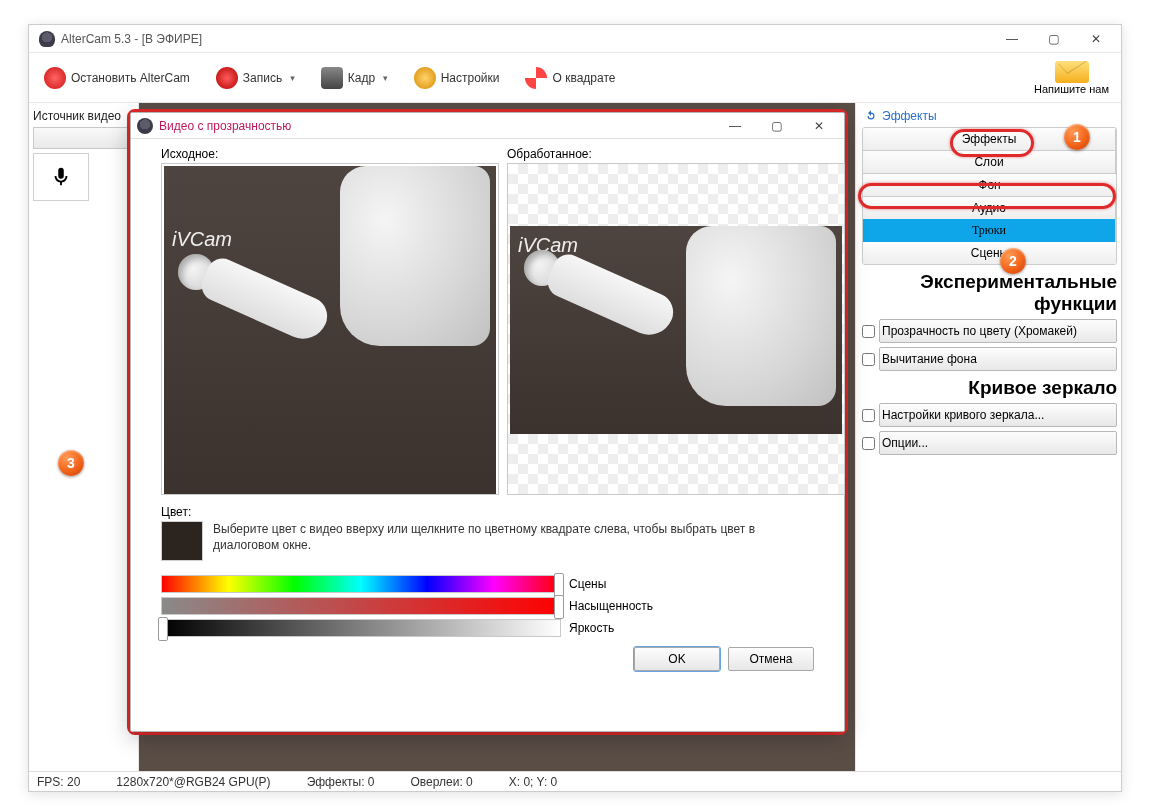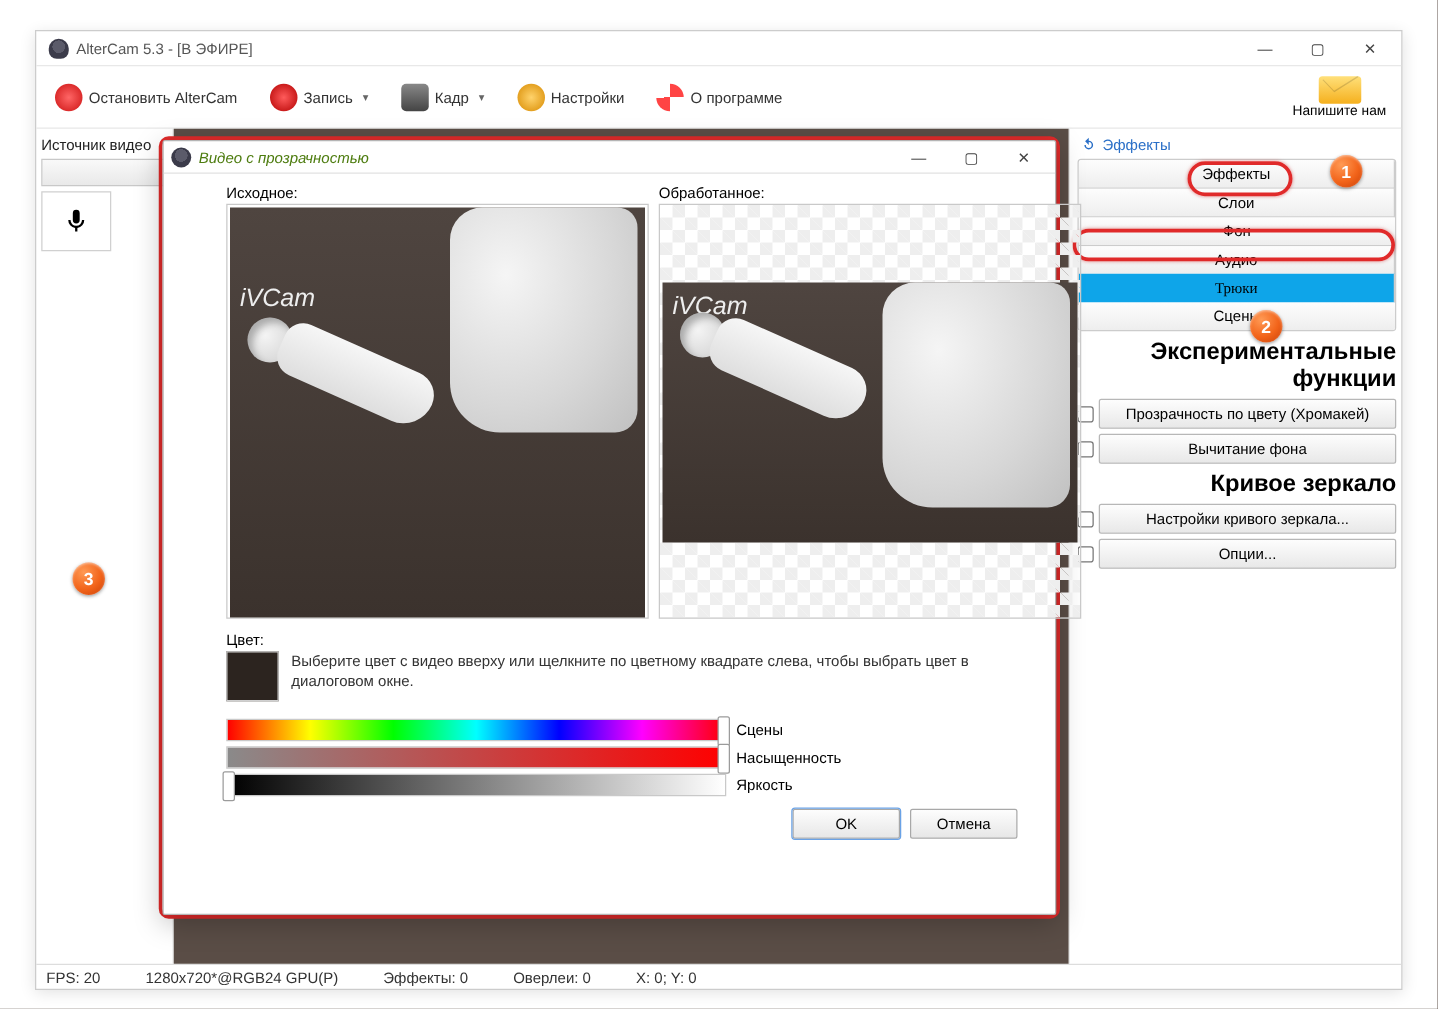--- a/index.html
+++ b/index.html
@@ -40,32 +40,32 @@
 .tabs .tab:nth-child(3n){ border-right:none; }
 .tabs .tab:nth-child(n+4){ border-bottom:none; }
 
 .halo { position:absolute; border:3px solid #e02a2a; border-radius:14px; box-shadow:0 0 3px rgba(200,0,0,.5); pointer-events:none; }
 .halo-tab { top: 26px; left: 94px; width: 84px; height: 28px; }
 .halo-row { top: 80px; left: 2px; width: 258px; height: 26px; }
 
 .groupTitle { font-weight: bold; text-align:right; margin-top:6px; font-size:19px;}
 .rrow { display:flex; align-items:center; gap:4px; margin-top:4px; }
 .rrow input[type=checkbox]{ width:13px; height:13px; }
-.rrow .rbtn { flex:1; text-align:center; padding:4px 2px; border:1px solid #b7b7b7; background:linear-gradient(#fdfdfd,#e8e8e8); border-radius:2px;}
+.rrow .rbtn { flex:1; text-align:left; padding:4px 2px; border:1px solid #b7b7b7; background:linear-gradient(#fdfdfd,#e8e8e8); border-radius:2px;}
 
 .statusbar { height: 20px; border-top:1px solid #ddd; display:flex; align-items:center; gap:36px; padding:0 8px; color:#333;}
 .statusbar .cell { white-space:nowrap; }
 
 
 .dialog { position:absolute; left: 130px; top: 112px; width: 715px; height: 620px; background:#fff; border:1px solid #b5b5b5; box-shadow: 0 6px 22px rgba(0,0,0,.25); border-radius:2px; }
 .dlg-halo { position:absolute; left:127px; top:109px; width:721px; height:626px; border:3px solid #e02a2a; border-radius:8px; pointer-events:none; }
 
 .dlg-title { height:26px; display:flex; align-items:center; padding:0 4px; border-bottom:1px solid #e2e2e2; }
 .dlg-title .dlg-icon { width:16px; height:16px; border-radius:50%; background: radial-gradient(circle at 50% 40%, #5b5b6a 40%, #3b3b4a 41%); margin:0 6px 0 2px; }
-.dlg-body { padding: 8px 30px 12px; margin-left: 20px; }
+.dlg-body { padding: 8px 30px 12px; }
 
 .pair { display:flex; gap:8px; }
 .pane { flex:1; }
 .pane-lbl { margin-bottom:2px; }
 .pane-frame { border:1px solid #c9c9c9; width: 338px; height: 332px; position:relative; background:#fff; }
 .checker { background:
   linear-gradient(45deg,#eee 25%,transparent 25%,transparent 75%,#eee 75%),
   linear-gradient(45deg,#eee 25%,transparent 25%,transparent 75%,#eee 75%);
   background-size: 20px 20px; background-position: 0 0, 10px 10px;
 }
@@ -125,21 +125,21 @@
       <span class="ticon" style="background:linear-gradient(#888,#444); border-radius:4px;"></span>
       <span>Кадр</span>
       <span class="drop">▾</span>
     </div>
     <div class="tbtn">
       <span class="ticon" style="background:radial-gradient(#ffd36b,#d88a00);"></span>
       <span>Настройки</span>
     </div>
     <div class="tbtn">
       <span class="ticon" style="background:conic-gradient(#f44 0 25%,#fff 0 50%,#f44 0 75%,#fff 0);"></span>
-      <span>О программе</span>
+      <span>О квадрате</span>
     </div>
     <div class="mail-area">
       <div class="mail-icon"></div>
       <div style="font-size:11px;">Напишите нам</div>
     </div>
   </div>
 
   <div class="main">
     <div class="left-col">
       <div class="lbl">Источник видео</div>
@@ -203,21 +203,21 @@
     <span class="cell">Оверлеи: 0</span>
     <span class="cell">X: 0; Y: 0</span>
   </div>
 </div>
 
 <div class="dlg-halo"></div>
 
 <div class="dialog">
   <div class="dlg-title">
     <span class="dlg-icon"></span>
-    <span style="color:#4d7c0f;font-style:italic;">Видео с прозрачностью</span>
+    <span style="color:#be185d;">Видео с прозрачностью</span>
     <span style="flex:1"></span>
     <div class="win-btn">—</div>
     <div class="win-btn">▢</div>
     <div class="win-btn">✕</div>
   </div>
   <div class="dlg-body">
     <div class="pair">
       <div class="pane">
         <div class="pane-lbl">Исходное:</div>
         <div class="pane-frame">

